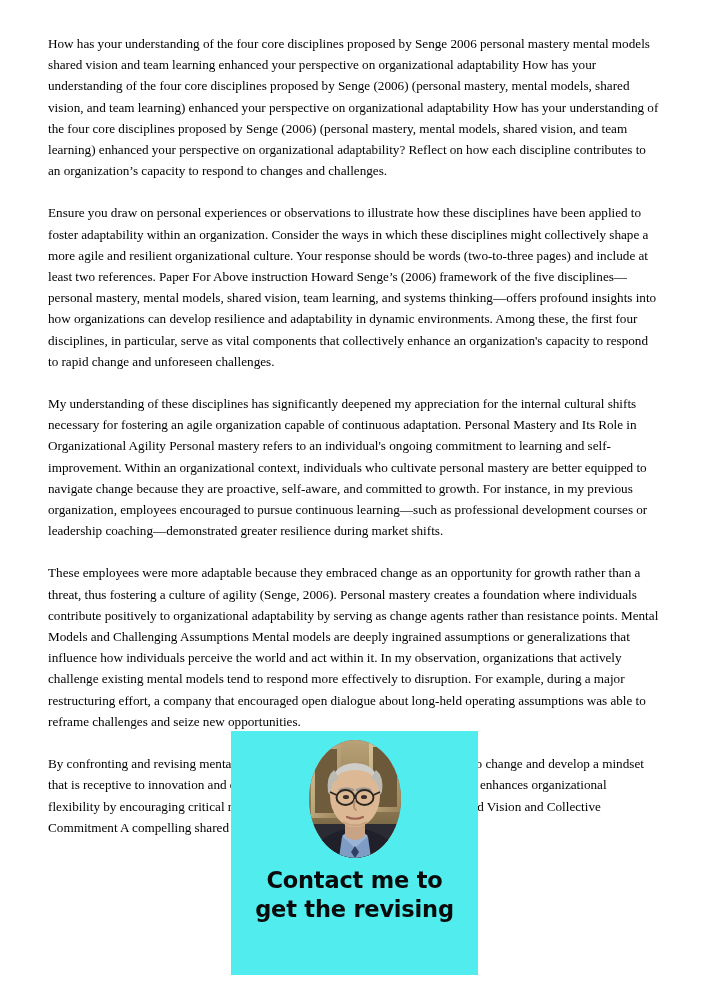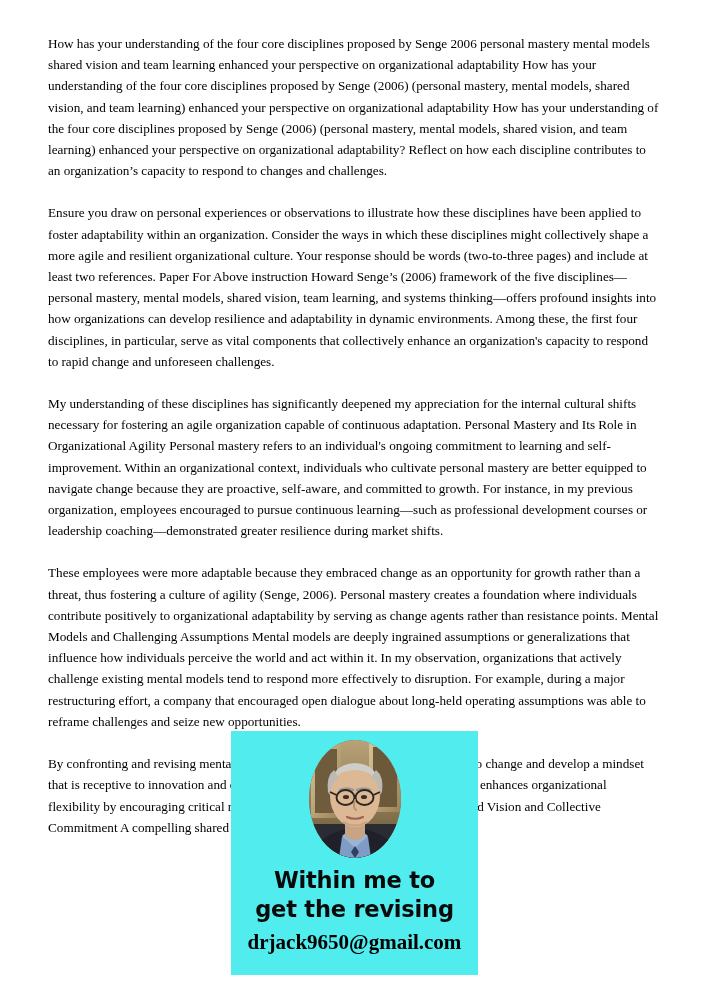--- a/index.html
+++ b/index.html
@@ -160,20 +160,19 @@
           <path d="M46 60 q-2.5 8 1 10" stroke="#b8906c" stroke-width="2" fill="none" stroke-linecap="round"></path>
 
           <path d="M38 77 q8 3.5 16 0" stroke="#9d6453" stroke-width="2.2" fill="none" stroke-linecap="round"></path>
 
           <path d="M34 82 q12 7 24 0" stroke="#c79f7d" stroke-width="2" fill="none"></path>
         </g>
       </svg>
     </div>
 
     <div class="overlay-headline">
-      <div>Within me to</div>
+      <div>Contact me to</div>
       <div>get the revising</div>
     </div>
 
-    <div class="overlay-email">drjack9650@gmail.com</div>
   </div>
 
 </div>
 
 </body></html>

